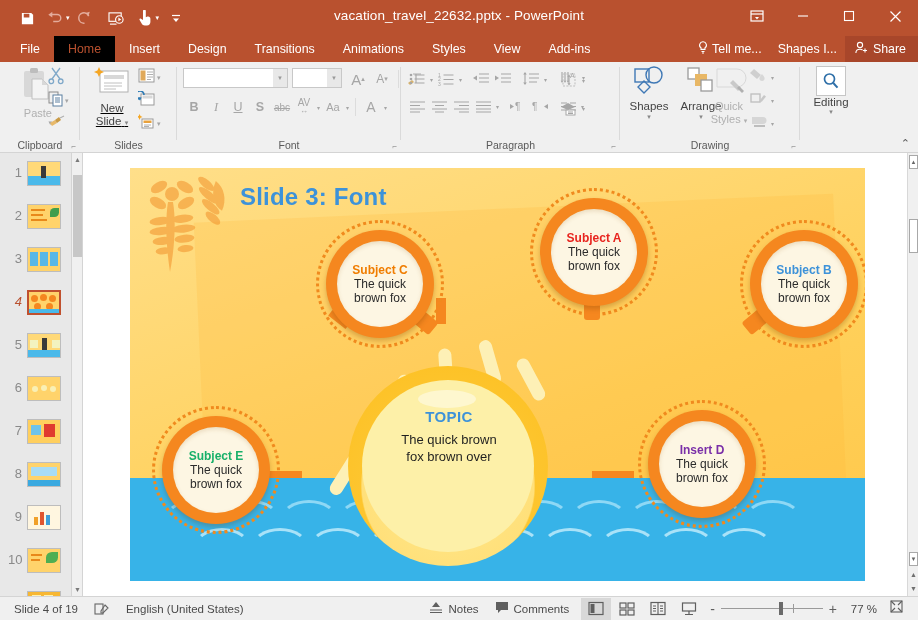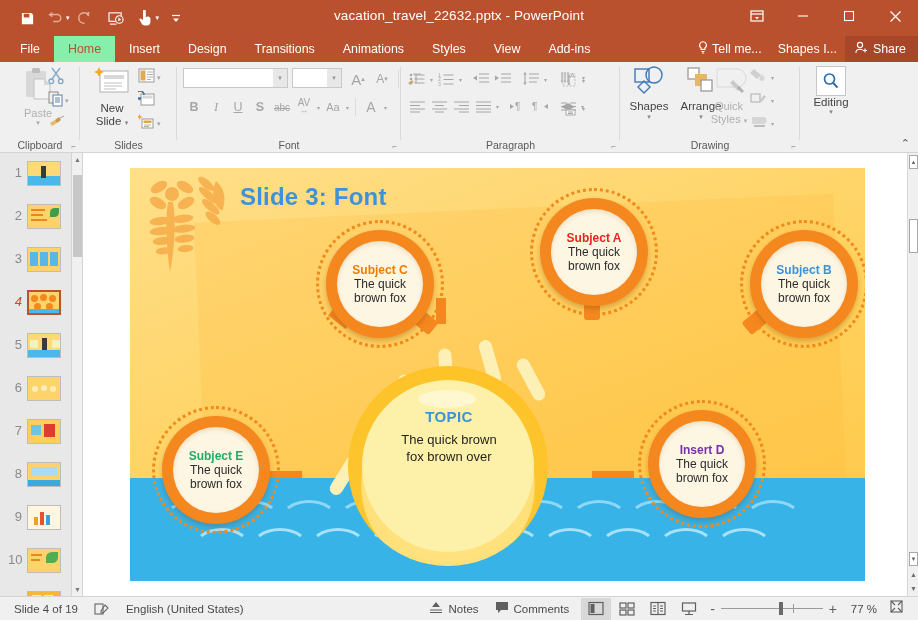--- a/index.html
+++ b/index.html
@@ -23,45 +23,45 @@
   .wbtns { position:absolute; right:0; top:0; display:flex; }
   .wbtn { width:46px; height:32px; display:flex; align-items:center; justify-content:center;
           color:#fff; font-size:13px; }
   .wbtn svg { display:block; }
 
   
   .tabsrow { position:absolute; left:0; top:36px; width:918px; height:26px; background:#b9512f; }
   .tabs { position:absolute; left:6px; top:0; display:flex; height:26px; }
   .tab { height:26px; padding:0 14px; display:flex; align-items:center; justify-content:center;
          color:#fff; font-size:12.4px; }
-  .tab.active { background:#86efac; color:#b9512f; }
+  .tab.active { background:#000000; color:#b9512f; }
   .rightcmds { position:absolute; right:0; top:0; height:26px; display:flex; align-items:center; }
   .rightcmds .rc { color:#fff; font-size:12.4px; padding:0 8px; height:26px; display:flex;
                    align-items:center; gap:4px; }
   .rightcmds .share { background:#a8462a; padding:0 12px 0 10px; }
 
   
   .ribbon { position:absolute; left:0; top:62px; width:918px; height:91px; background:#f0f0f0;
             border-bottom:1px solid #d4d4d4; }
   .grp { position:absolute; top:0; height:91px; }
   .grp .glabel { position:absolute; bottom:2px; width:100%; text-align:center;
                  font-size:10.5px; color:#5a5a5a; }
   .grp .gdiv { position:absolute; right:0; top:5px; width:1px; height:73px; background:#dadada; }
   .grp .dlg { position:absolute; bottom:2px; right:4px; font-size:8px; color:#9a9a9a; }
 
   
   #g-clipboard { left:0; width:80px; }
-  .pasteBtn { position:absolute; left:16px; top:5px; width:44px; text-align:center; }
+  .pasteBtn { position:absolute; left:8px; top:5px; width:44px; text-align:right; }
   .pasteLbl { font-size:11px; color:#b0b0b0; margin-top:-2px; }
   .cbsmall { position:absolute; left:48px; top:4px; width:34px; }
   .cbsmall .r { height:23px; display:flex; align-items:center; gap:1px; }
 
   
   #g-slides { left:80px; width:97px; }
-  .newslide { position:absolute; left:6px; top:4px; width:52px; text-align:center; }
+  .newslide { position:absolute; left:6px; top:4px; width:52px; text-align:center;text-decoration:underline; }
   .newslide .lbl { font-size:11.5px; color:#444; line-height:13px; }
   .slsmall { position:absolute; left:58px; top:4px; width:38px; }
   .slsmall .r { height:23px; display:flex; align-items:center; gap:2px; }
 
   
   #g-font { left:177px; width:224px; }
   .fontbox { position:absolute; top:6px; height:20px; border:1px solid #c8c8c8; background:#fff;
              display:flex; align-items:center; }
   .fontbox .val { flex:1; padding-left:4px; font-size:11px; color:#444; overflow:hidden;
                   white-space:nowrap; }

